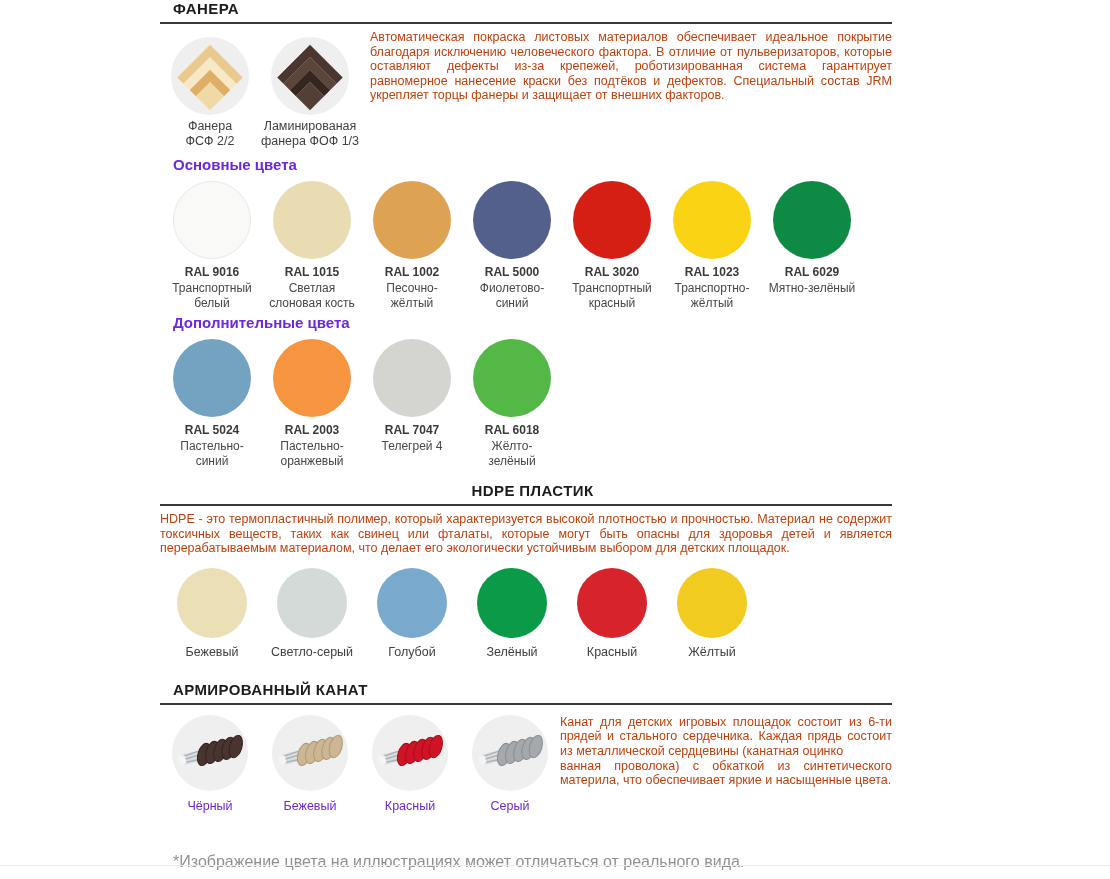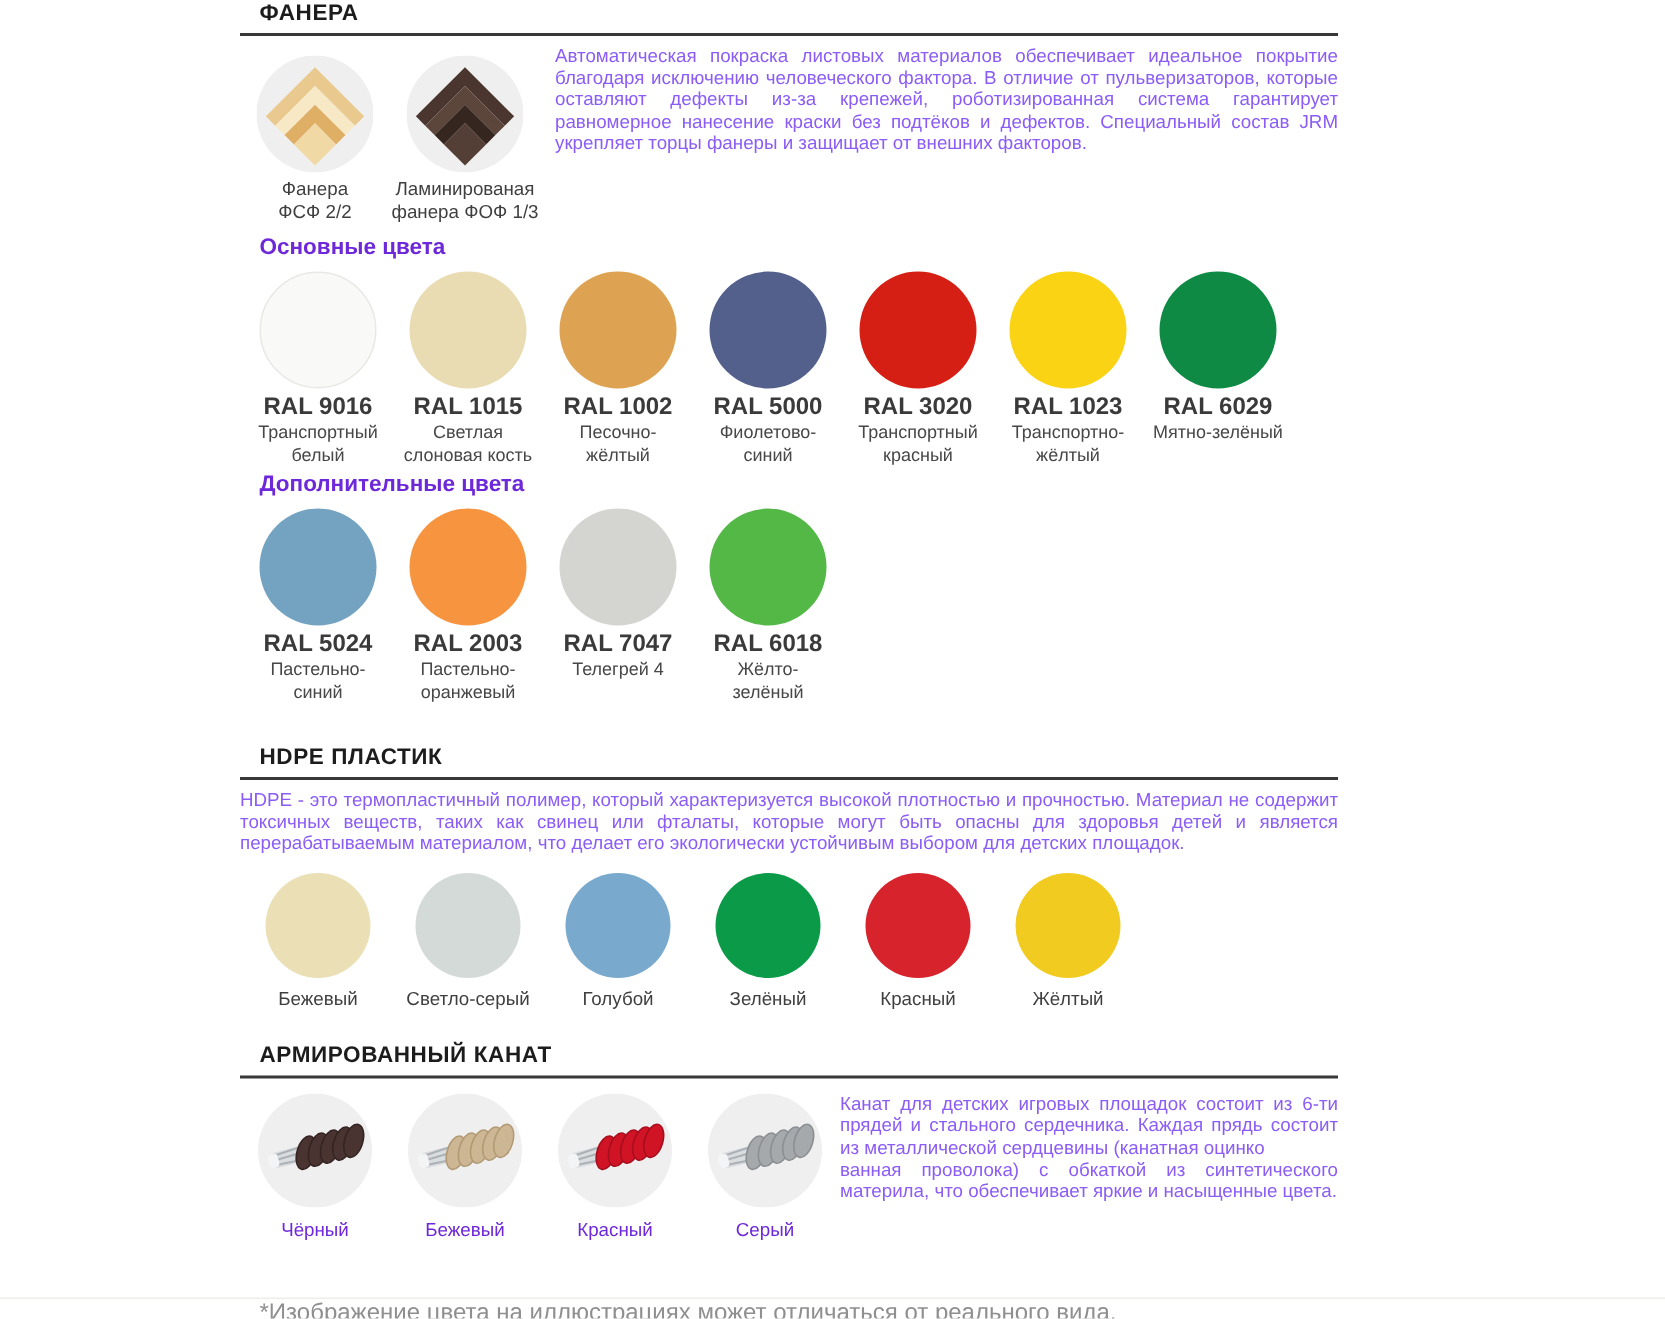--- a/index.html
+++ b/index.html
@@ -9,33 +9,33 @@
   }
   .content{position:relative;margin-left:160px;width:732px;}
 
   .section-title{
     font-size:15px;font-weight:700;color:#1c1c1c;letter-spacing:.4px;
     padding-left:13px;line-height:18px;
   }
   .rule{border-bottom:2px solid #383838;margin-top:4px;}
 
   .para{
-    font-size:12.5px;line-height:14.6px;color:#8b5cf6;text-align:justify;
+    font-size:12.5px;line-height:14.6px;color:#c2410c;text-align:justify;
     white-space:pre-line;
   }
 
   .row{display:flex;}
   .cell{width:100px;text-align:center;flex:0 0 auto;}
 
   .swatch{border-radius:50%;margin:0 auto;}
   .sw78{width:78px;height:78px;}
   .sw70{width:70px;height:70px;}
   .bordered{border:1px solid #e8e8e5;box-sizing:border-box;}
 
-  .code{font-size:16px;font-weight:700;color:#3a3a3a;margin-top:6px;line-height:14px;}
+  .code{font-size:12px;font-weight:700;color:#3a3a3a;margin-top:6px;line-height:14px;}
   .name{font-size:12px;color:#474747;line-height:14.5px;margin-top:2px;white-space:pre-line;}
 
   .sub-label{font-size:15px;font-weight:700;color:#6d28d9;padding-left:13px;}
 
   
   .ply-row{margin-top:6px;}
   .ply-samples{display:flex;width:210px;flex:0 0 auto;}
   .ply-cell{width:100px;text-align:center;}
   .ply-cell svg{display:block;margin:7px auto 0;}
   .ply-label{font-size:12.5px;color:#3f3f3f;line-height:14.5px;margin-top:4px;white-space:pre-line;}
@@ -43,21 +43,21 @@
 
   .ply1-a{fill:#e9c98d;} .ply1-b{fill:#f7e9c6;} .ply1-c{fill:#dfaf66;} .ply1-d{fill:#f1d9a6;}
   .ply2-a{fill:#4a362e;} .ply2-b{fill:#5c463c;} .ply2-c{fill:#35261f;} .ply2-d{fill:#533f36;}
 
   
   .colors-row{margin-left:2px;margin-top:5px;}
   .main-label{margin-top:8px;}
   .main-colors .swatch{margin-top:3px;}
 
   
-  .hdpe-title{margin-top:28px;}
+  .hdpe-title{margin-top:14px;text-align:center;}
   .hdpe-para{margin-top:6px;}
   .hdpe-row{margin-top:12px;}
   .hdpe-name{font-size:12.5px;color:#3f3f3f;margin-top:7px;}
 
   
   .rope-title{margin-top:22px;}
   .rope-row{margin-top:10px;}
   .rope-cells{display:flex;width:400px;flex:0 0 auto;}
   .rope-cell svg{display:block;margin:0 auto;}
   .rope-label{font-size:12.5px;color:#6d28d9;margin-top:8px;}

